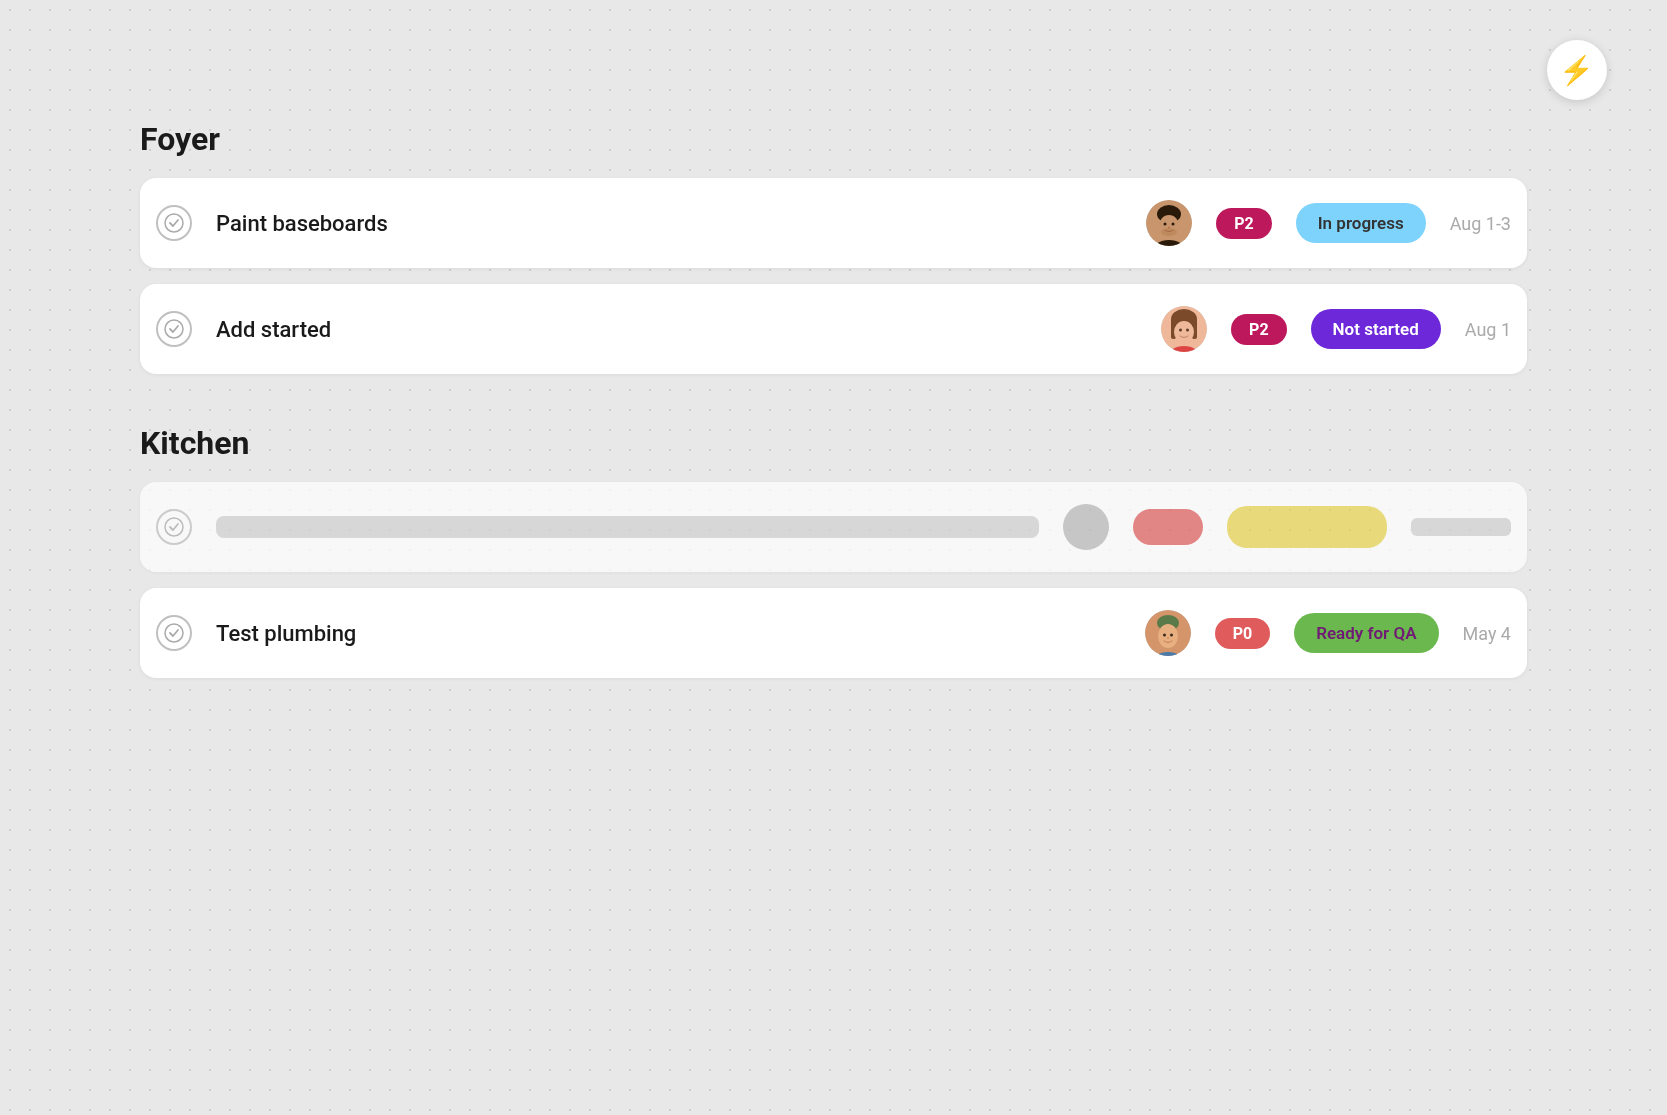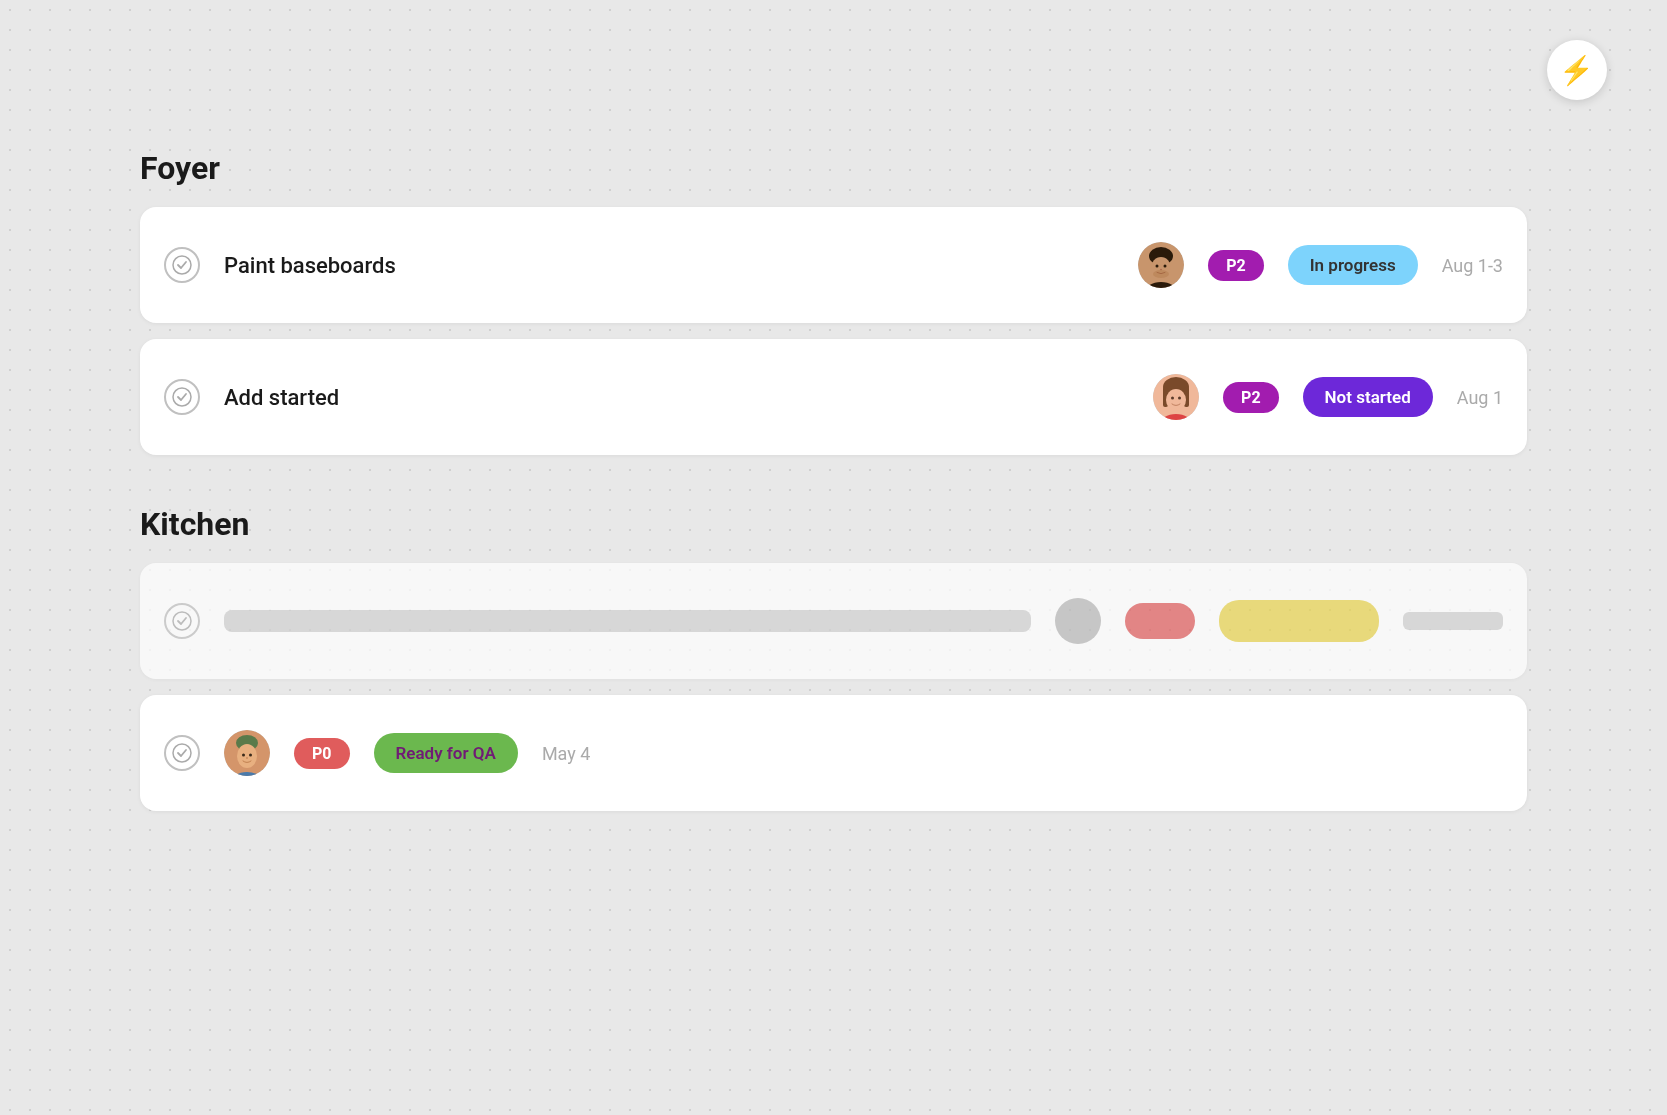--- a/index.html
+++ b/index.html
@@ -43,23 +43,23 @@
     .section-title {
       font-size: 32px;
       font-weight: 700;
       color: #1a1a1a;
       margin-bottom: 20px;
     }
 
     .task-card {
       background: #ffffff;
       border-radius: 16px;
-      padding: 0 24px;
+      padding: 0 16px;
       margin-bottom: 16px;
-      height: 116px;
+      height: 90px;
       display: flex;
       align-items: center;
       gap: 24px;
       box-shadow: 0 1px 4px rgba(0,0,0,0.06);
     }
 
     .check-icon {
       width: 36px;
       height: 36px;
       border-radius: 50%;
@@ -106,21 +106,21 @@
     .priority-badge {
       border-radius: 20px;
       padding: 6px 18px;
       font-size: 16px;
       font-weight: 700;
       color: white;
       flex-shrink: 0;
     }
 
     .priority-green {
-      background: #a21caf;
+      background: #be185d;
     }
 
     .priority-red {
       background: #e05c5c;
     }
 
     .status-badge {
       border-radius: 20px;
       padding: 10px 22px;
       font-size: 17px;
@@ -166,21 +166,20 @@
     .date-text.blurred-date {
       background: #d0d0d0;
       border-radius: 6px;
       color: transparent;
       height: 18px;
       width: 100px;
     }
 
     .section-gap {
       margin-bottom: 40px;
-      margin-top: 29px;
     }
 
     .kitchen-section {
       margin-top: 50px;
     }
 
     
     .face-svg {
       width: 100%;
       height: 100%;
@@ -286,20 +285,21 @@
       <span class="date-text blurred-date">&nbsp;</span>
     </div>
 
     <div class="task-card">
       <div class="check-icon">
         <svg width="20" height="20" viewBox="0 0 20 20" fill="none">
           <circle cx="10" cy="10" r="9" stroke="#aaa" stroke-width="1.5"></circle>
           <polyline points="6,10 9,13 14,7" stroke="#aaa" stroke-width="1.8" fill="none" stroke-linecap="round" stroke-linejoin="round"></polyline>
         </svg>
       </div>
+      <span class="task-name">Test plumbing</span>
 
       <div class="avatar">
         <svg class="face-svg" viewBox="0 0 46 46" xmlns="http://www.w3.org/2000/svg">
           <circle cx="23" cy="23" r="23" fill="#d4956a"></circle>
 
           <ellipse cx="23" cy="13" rx="11" ry="8" fill="#5a7a4a"></ellipse>
 
           <ellipse cx="23" cy="26" rx="10" ry="12" fill="#e8b080"></ellipse>
 
           <ellipse cx="23" cy="52" rx="16" ry="10" fill="#4a7aaa"></ellipse>

